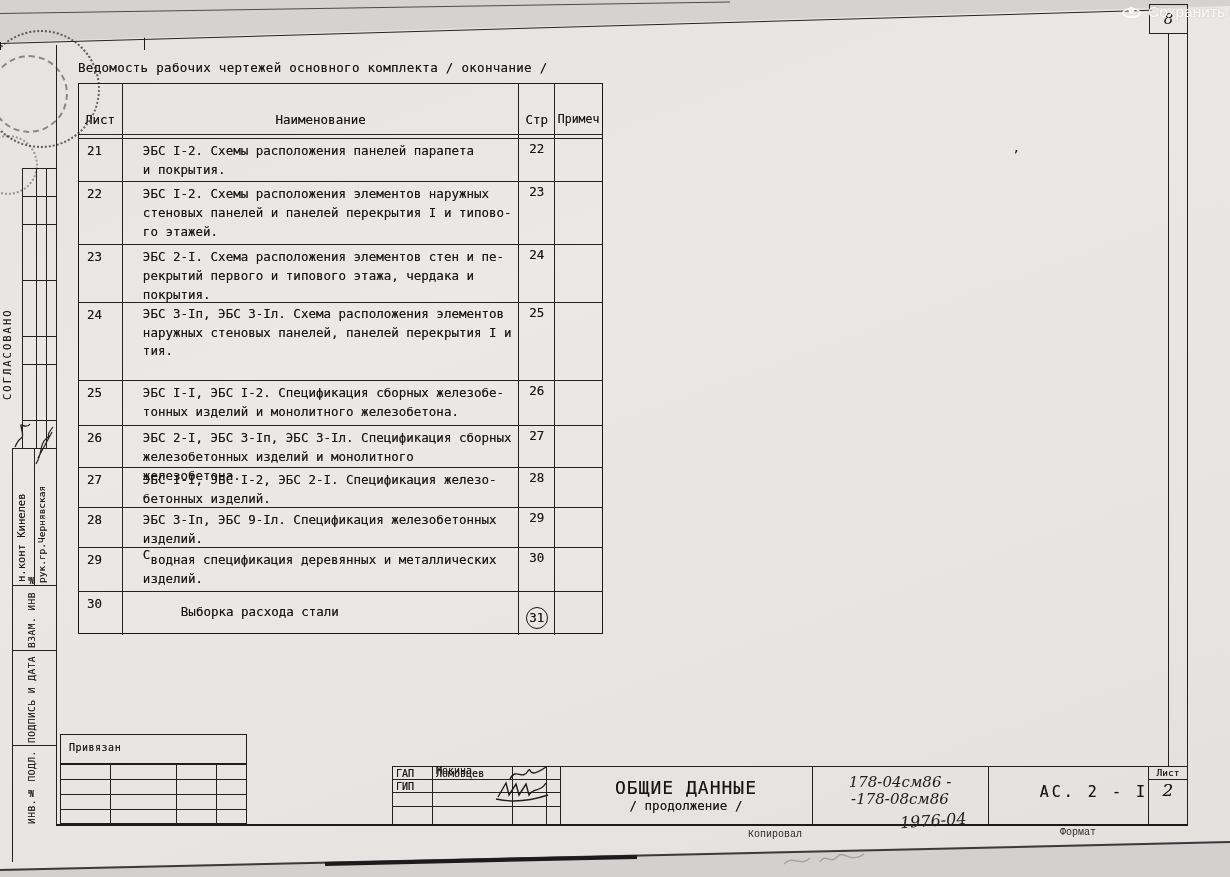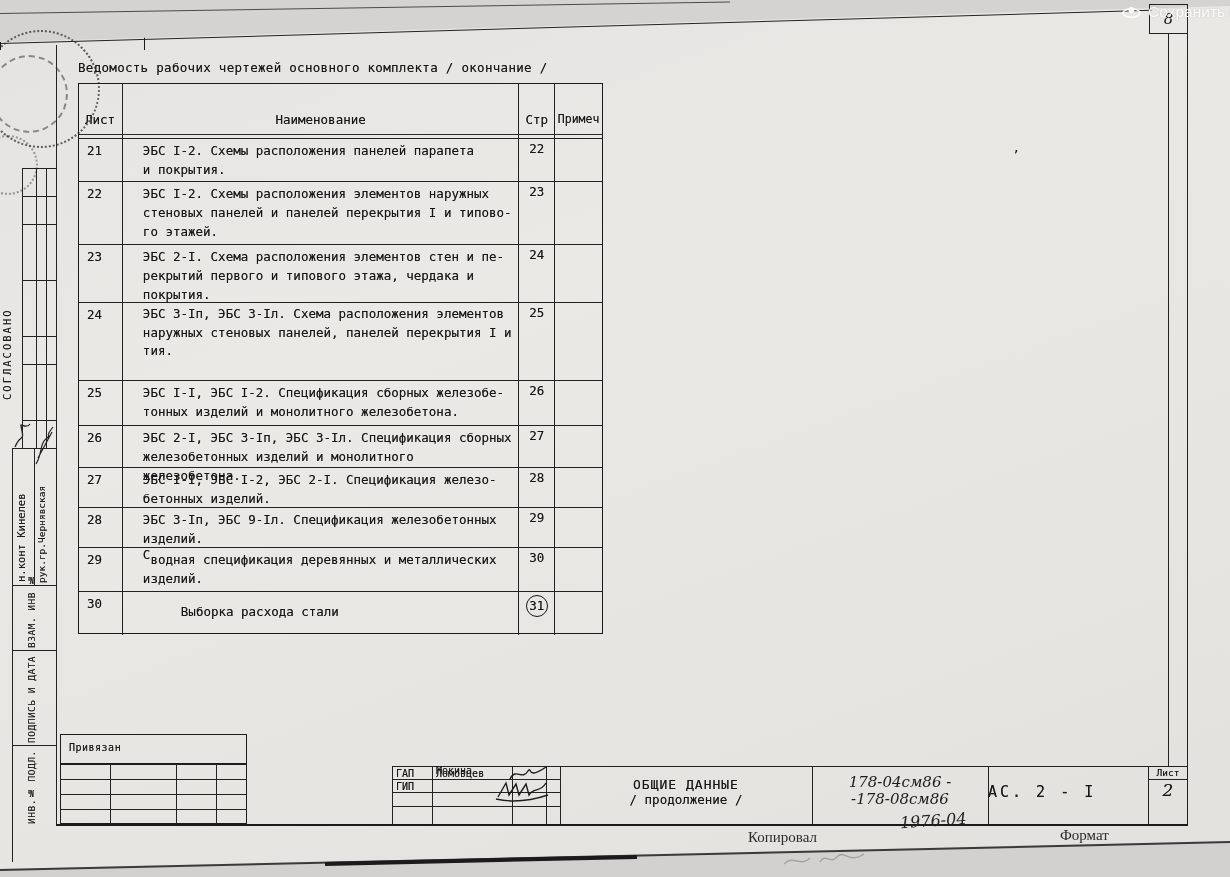--- a/index.html
+++ b/index.html
@@ -35,39 +35,39 @@
   .c-page  { width:36px; border-right:1.5px solid #222; font-size:12.5px; text-align:center; padding-top:2px; }
   .c-note  { width:47px; font-size:11.5px; }
   .thead .c-sheet { padding:28px 0 0 6px; }
   .thead .c-name  { padding:26px 0 0 0; text-align:center; }
   .thead .c-page  { padding-top:28px; }
   .thead .c-note  { padding-top:28px; text-align:center; }
   .r0{height:43px}.r1{height:63px}.r2{height:58px}.r3{height:78px}.r4{height:45px}
   .r5{height:42px}.r6{height:40px}.r7{height:40px}.r8{height:44px}.r9{height:44px}
   .sup { position:relative; top:-5px; }
   .indent { padding-left:58px; padding-top:10px; }
-  .circled { width:22px; height:22px; border:1.5px solid #161616; border-radius:50%; margin:1px auto 0; line-height:20px; }
+  .circled { width:22px; height:22px; border:1.5px solid #161616; border-radius:50%; margin:13px auto 0; line-height:20px; }
 
   
   .sb-label { position:absolute; font-size:9.5px; letter-spacing:.5px; color:#1d1d1d; }
   .sb-name  { position:absolute; font-size:10.5px; color:#1d1d1d; }
 
   
   .tb { position:absolute; }
   .org { left:247px; top:774px; width:145px; height:50px; border:1.7px solid #1b1b1b; border-bottom:none; text-align:center; line-height:48px; font-size:16px; letter-spacing:3px; }
   .role-cell { position:absolute; font-size:10px; }
   .doc-name { left:560px; top:766px; width:252px; text-align:center; }
-  .doc-name .l1 { margin-top:11px; font-size:13px; letter-spacing:1px; }
+  .doc-name .l1 { margin-top:11px; font-size:18px; letter-spacing:1px; }
   .doc-name .l2 { font-size:12.5px; }
   .series { left:812px; top:766px; width:176px; text-align:center; font-family:"DejaVu Serif", serif; font-style:italic; font-size:15px; color:#1c1c1c; }
   .series div { line-height:17px; }
-  .code { left:988px; top:766px; width:160px; text-align:left; font-size:15px; letter-spacing:3px; padding-top:17px; }
+  .code { left:988px; top:766px; width:160px; text-align:right; font-size:15px; letter-spacing:3px; padding-top:17px; }
   .sheetbox-label { left:1148px; top:766px; width:40px; height:14px; border-bottom:1.3px solid #222; text-align:center; font-size:9.5px; line-height:13px; }
   .sheetbox-num { left:1148px; top:780px; width:40px; text-align:center; font-family:"DejaVu Serif", serif; font-style:italic; font-size:17px; }
-  .small-sans { font-family:Liberation Serif, serif; font-size:15px; color:#2c2c2c; }
+  .small-sans { font-family:Liberation Mono, monospace; font-size:10px; color:#2c2c2c; }
   .hand { font-family:"DejaVu Serif", serif; font-style:italic; color:#222; }
 
   
   .save-btn { position:absolute; top:3px; right:-8px; display:flex; align-items:center; gap:6px;
               color:rgba(255,255,255,.93); font-family:"Liberation Sans", sans-serif; font-size:15.5px;
               cursor:pointer; text-shadow:0 0 2px rgba(120,120,120,.35); }
   .corner8 { position:absolute; left:1149px; top:4px; width:39px; height:30px; border:1.6px solid #222;
              text-align:center; font-family:"DejaVu Serif", serif; font-style:italic; font-size:15px; line-height:28px; }
   .faint { opacity:.28; }
 </style>

